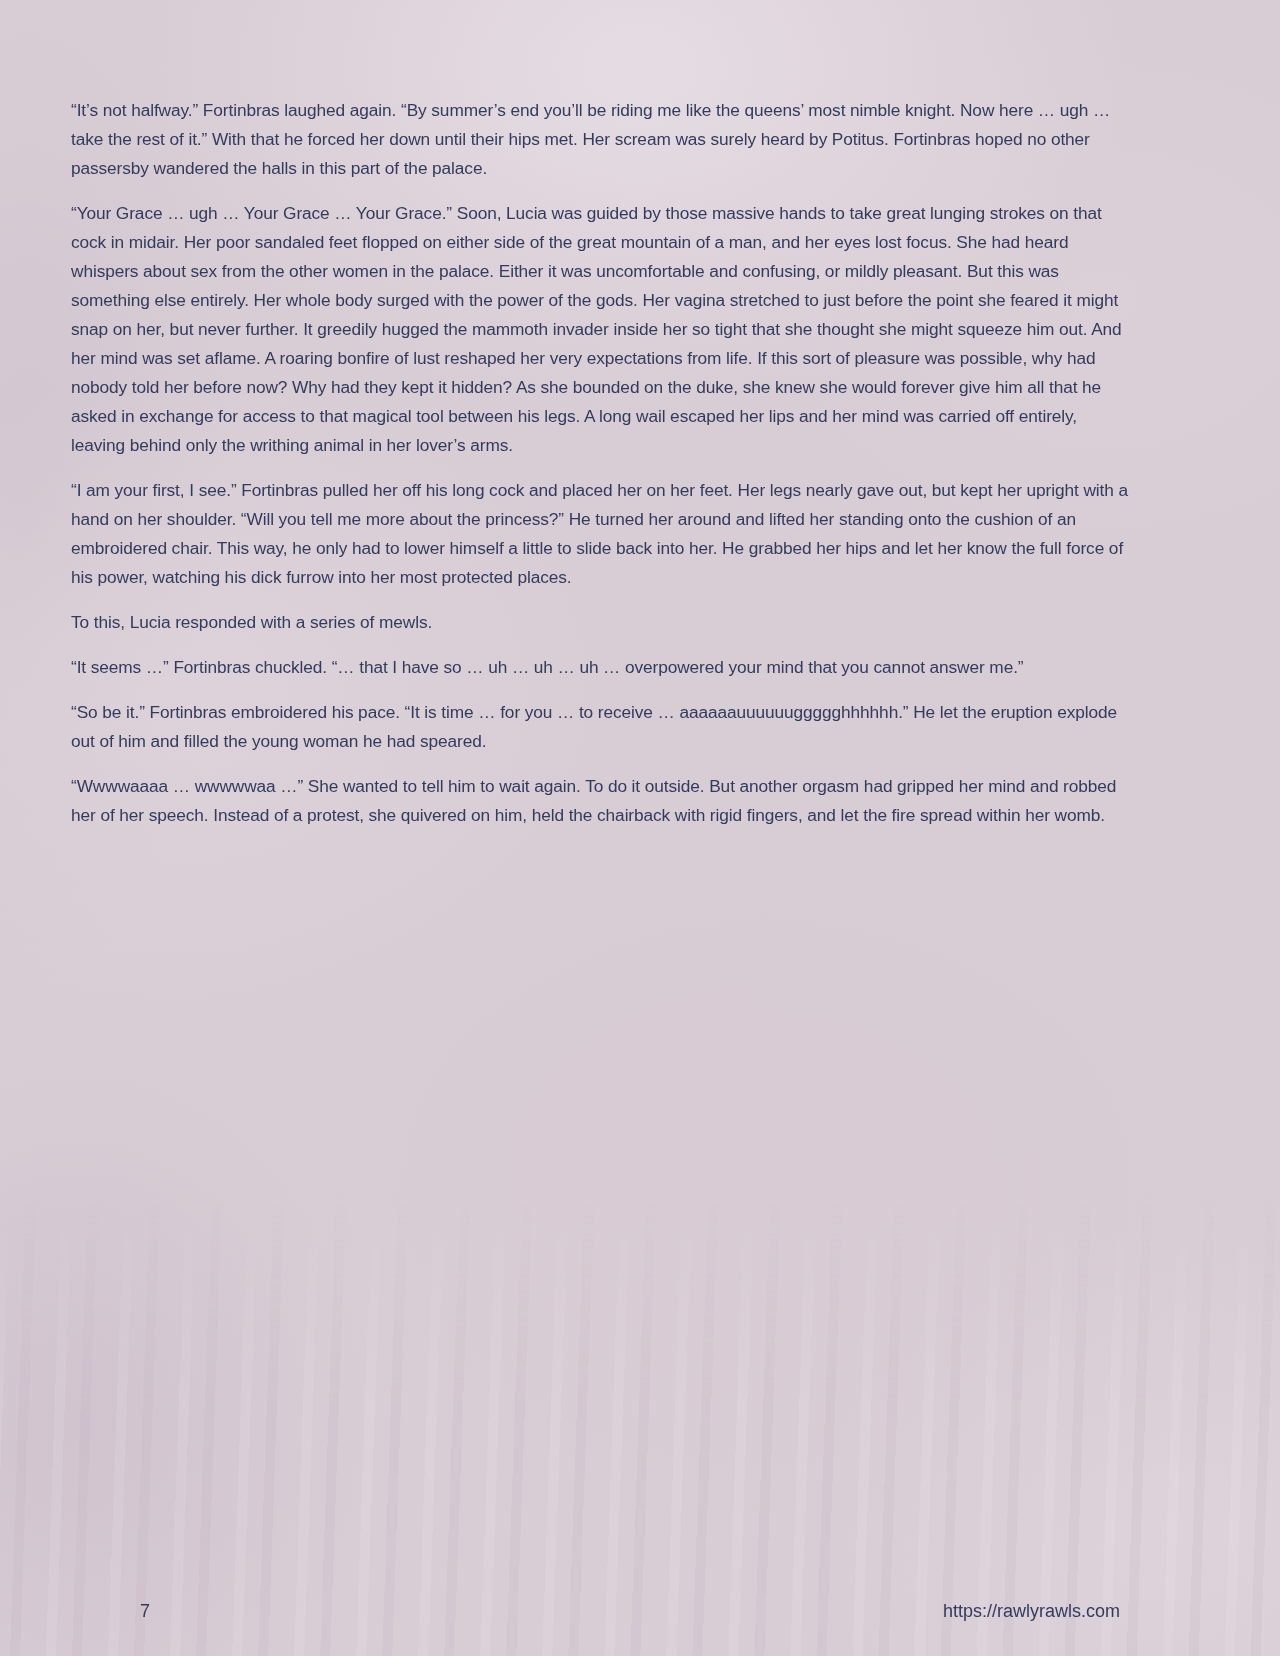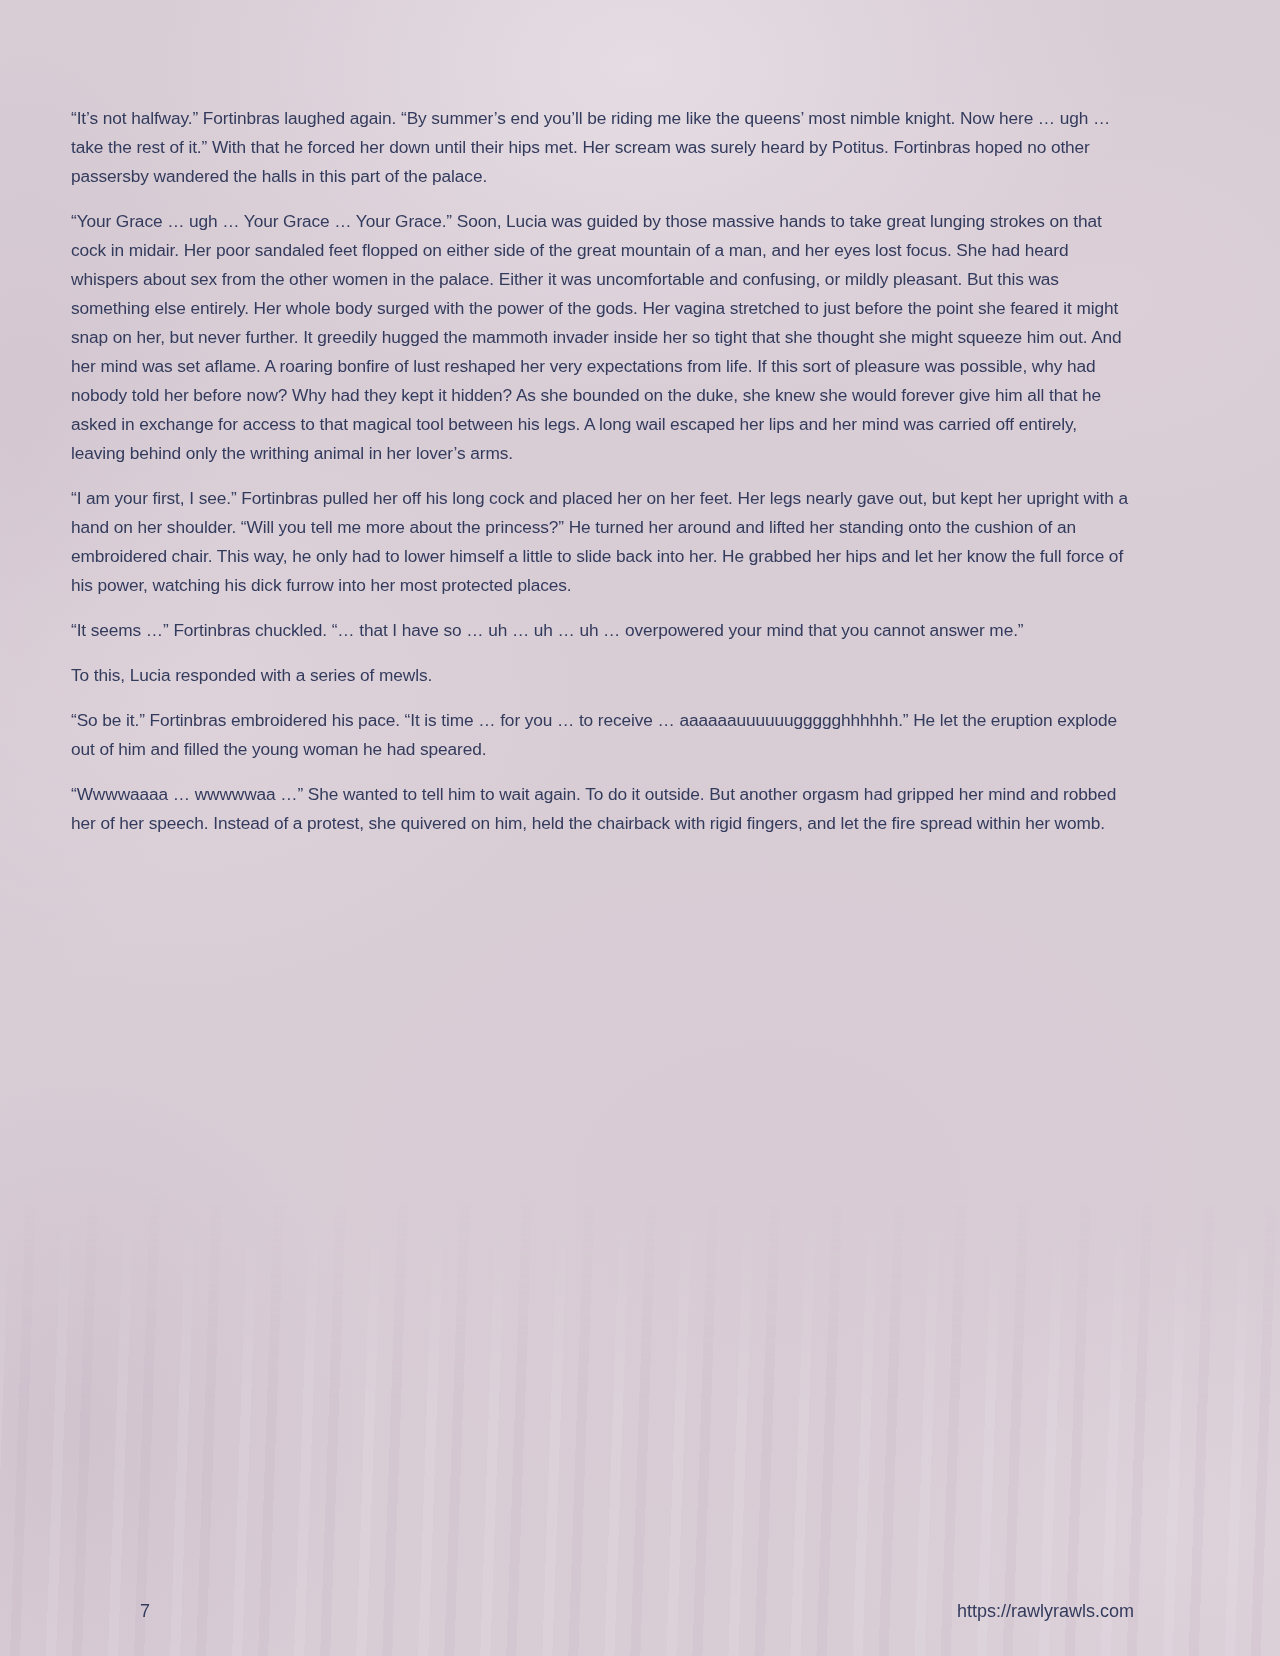--- a/index.html
+++ b/index.html
@@ -44,53 +44,53 @@
     position: absolute;
     left: 71px;
     top: 96px;
     width: 1063px;
     color: #333b5d;
     font-size: 17.3px;
     line-height: 29px;
     letter-spacing: -0.1px;
   }
   .content p {
-    margin: 8px 0 16px 0;
+    margin: 0 0 16px 0;
   }
   .footer {
     position: absolute;
     left: 0; right: 0;
     top: 1596px;
     height: 30px;
     color: #333b5d;
     font-size: 18px;
     line-height: 30px;
   }
   .footer .page-number {
     position: absolute;
     left: 140px;
   }
   .footer .footer-url {
     position: absolute;
-    right: 146px;
+    right: 160px;
     text-align: center;
   }
 </style>
 </head>
 <body>
 
 <div class="page">
   <div class="streaks"></div>
 
   <div class="content">
     <p>“It’s not halfway.” Fortinbras laughed again. “By summer’s end you’ll be riding me like the queens’ most nimble knight. Now here … ugh … take the rest of it.” With that he forced her down until their hips met. Her scream was surely heard by Potitus. Fortinbras hoped no other passersby wandered the halls in this part of the palace.</p>
     <p>“Your Grace … ugh … Your Grace … Your Grace.” Soon, Lucia was guided by those massive hands to take great lunging strokes on that cock in midair. Her poor sandaled feet flopped on either side of the great mountain of a man, and her eyes lost focus. She had heard whispers about sex from the other women in the palace. Either it was uncomfortable and confusing, or mildly pleasant. But this was something else entirely. Her whole body surged with the power of the gods. Her vagina stretched to just before the point she feared it might snap on her, but never further. It greedily hugged the mammoth invader inside her so tight that she thought she might squeeze him out. And her mind was set aflame. A roaring bonfire of lust reshaped her very expectations from life. If this sort of pleasure was possible, why had nobody told her before now? Why had they kept it hidden? As she bounded on the duke, she knew she would forever give him all that he asked in exchange for access to that magical tool between his legs. A long wail escaped her lips and her mind was carried off entirely, leaving behind only the writhing animal in her lover’s arms.</p>
     <p>“I am your first, I see.” Fortinbras pulled her off his long cock and placed her on her feet. Her legs nearly gave out, but kept her upright with a hand on her shoulder. “Will you tell me more about the princess?” He turned her around and lifted her standing onto the cushion of an embroidered chair. This way, he only had to lower himself a little to slide back into her. He grabbed her hips and let her know the full force of his power, watching his dick furrow into her most protected places.</p>
+    <p>To this, Lucia responded with a series of mewls.</p>
     <p>“It seems …” Fortinbras chuckled. “… that I have so … uh … uh … uh … overpowered your mind that you cannot answer me.”</p>
-    <p>To this, Lucia responded with a series of mewls.</p>
     <p>“So be it.” Fortinbras embroidered his pace. “It is time … for you … to receive … aaaaaauuuuuuggggghhhhhh.” He let the eruption explode out of him and filled the young woman he had speared.</p>
     <p>“Wwwwaaaa … wwwwwaa …” She wanted to tell him to wait again. To do it outside. But another orgasm had gripped her mind and robbed her of her speech. Instead of a protest, she quivered on him, held the chairback with rigid fingers, and let the fire spread within her womb.</p>
   </div>
 
   <div class="footer">
     <span class="page-number">7</span>
     <span class="footer-url">https://rawlyrawls.com</span>
   </div>
 </div>
 

